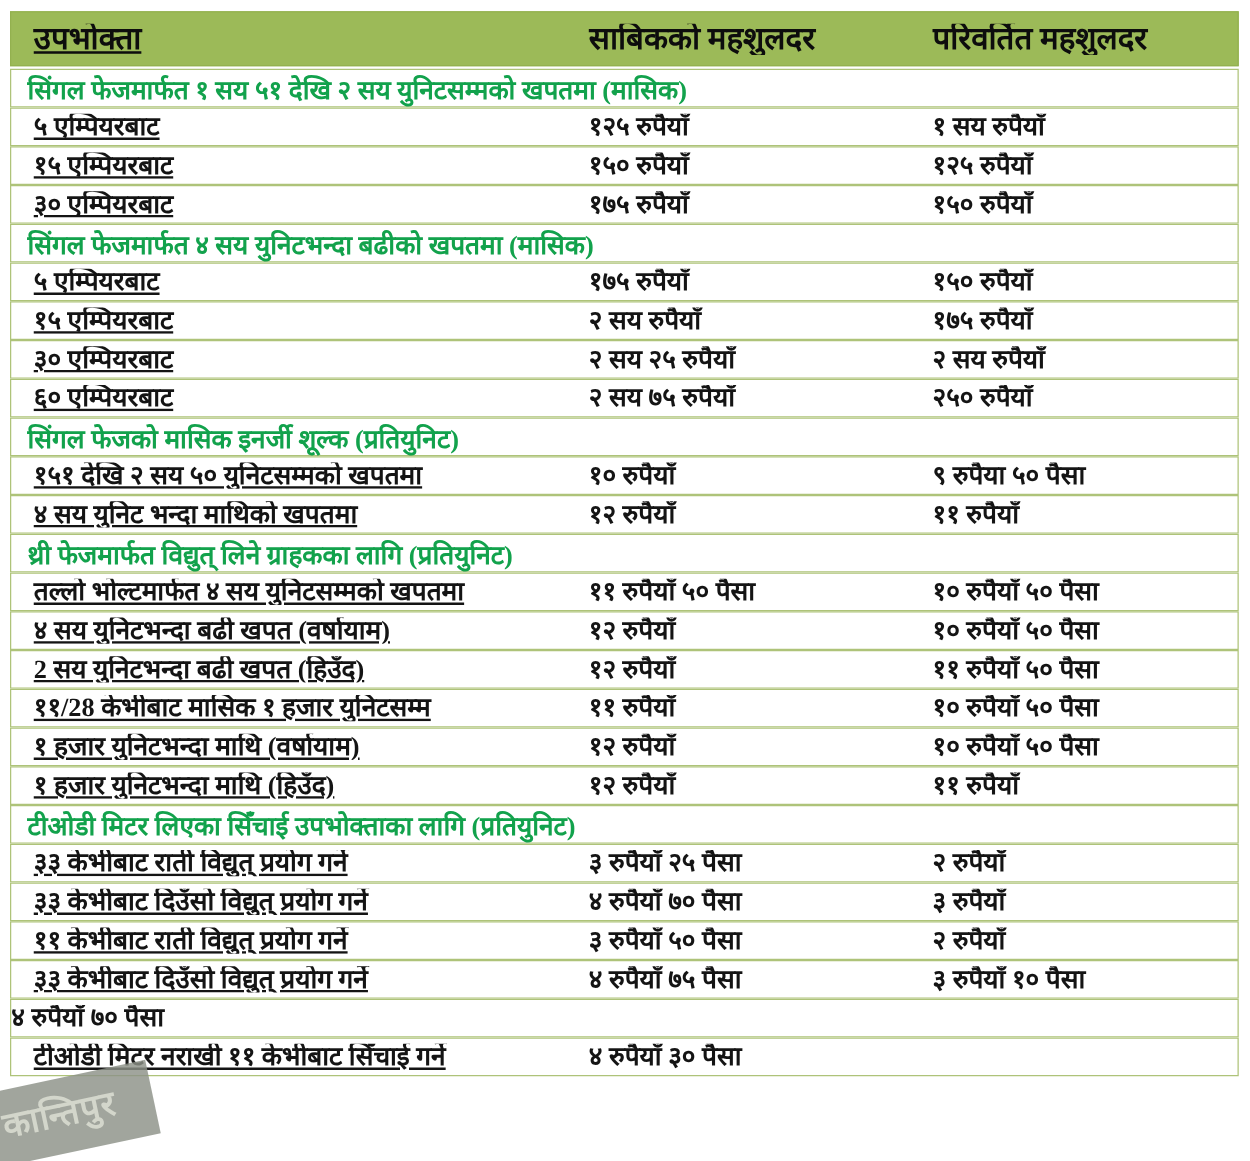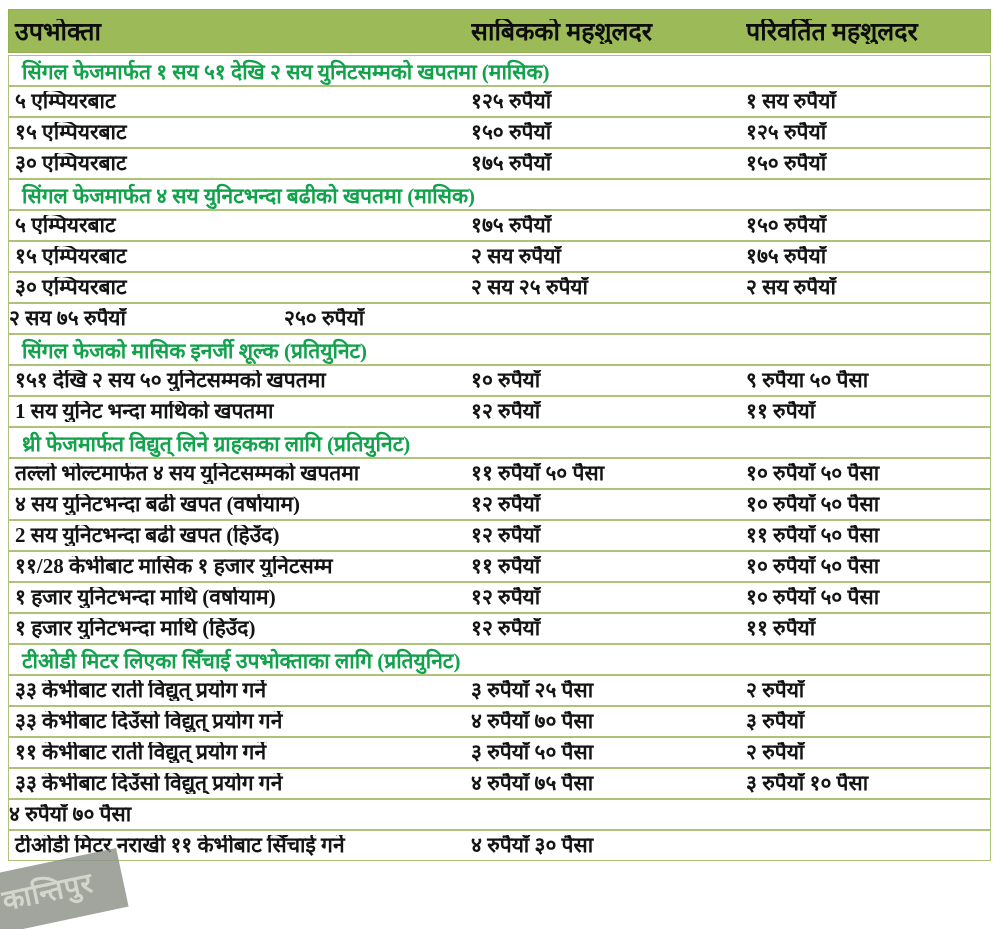--- a/index.html
+++ b/index.html
@@ -35,21 +35,21 @@
     border: 1px solid #93b14f;
   }
   .cell {
     font-weight: bold;
     color: #141414;
     font-size: 21px;
     line-height: 1;
     white-space: nowrap;
     overflow: hidden;
   }
-  .c1 { flex: 0 0 462px; padding-left: 6px; }
+  .c1 { flex: 0 0 462px; padding-left: 18px; text-decoration: underline; }
   .c2 { flex: 0 0 275px; }
   .c3 { flex: 1 1 auto; }
   .header-row .cell { font-size: 25px; color: #0d0d0d; }
   .section-label {
     flex: 1 1 auto;
     padding-left: 13px;
     color: #12a24c;
     font-size: 21px;
     font-weight: bold;
   }
@@ -110,33 +110,34 @@
           <div class="cell c1">१५ एम्पियरबाट</div>
           <div class="cell c2">२ सय रुपैयाँ</div>
           <div class="cell c3">१७५ रुपैयाँ</div>
         </div>
         <div class="row">
           <div class="cell c1">३० एम्पियरबाट</div>
           <div class="cell c2">२ सय २५ रुपैयाँ</div>
           <div class="cell c3">२ सय रुपैयाँ</div>
         </div>
         <div class="row">
+          <div class="cell c1">६० एम्पियरबाट</div>
           <div class="cell c2">२ सय ७५ रुपैयाँ</div>
           <div class="cell c3">२५० रुपैयाँ</div>
         </div>
         <div class="row">
           <div class="section-label">सिंगल फेजको मासिक इनर्जी शूल्क (प्रतियुनिट)</div>
         </div>
         <div class="row">
           <div class="cell c1">१५१ देखि २ सय ५० युनिटसम्मको खपतमा</div>
           <div class="cell c2">१० रुपैयाँ</div>
           <div class="cell c3">९ रुपैया ५० पैसा</div>
         </div>
         <div class="row">
-          <div class="cell c1">1 सय युनिट भन्दा माथिको खपतमा</div>
+          <div class="cell c1">४ सय युनिट भन्दा माथिको खपतमा</div>
           <div class="cell c2">१२ रुपैयाँ</div>
           <div class="cell c3">११ रुपैयाँ</div>
         </div>
         <div class="row">
           <div class="section-label">थ्री फेजमार्फत विद्युत् लिने ग्राहकका लागि (प्रतियुनिट)</div>
         </div>
         <div class="row">
           <div class="cell c1">तल्लो भोल्टमार्फत ४ सय युनिटसम्मको खपतमा</div>
           <div class="cell c2">११ रुपैयाँ ५० पैसा</div>
           <div class="cell c3">१० रुपैयाँ ५० पैसा</div>

